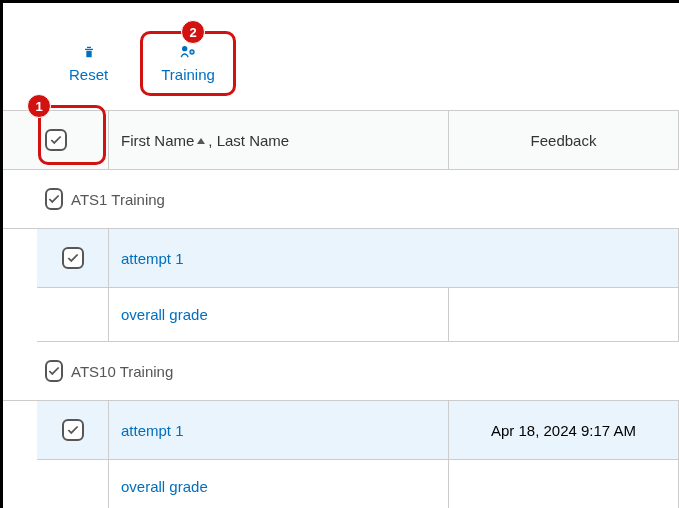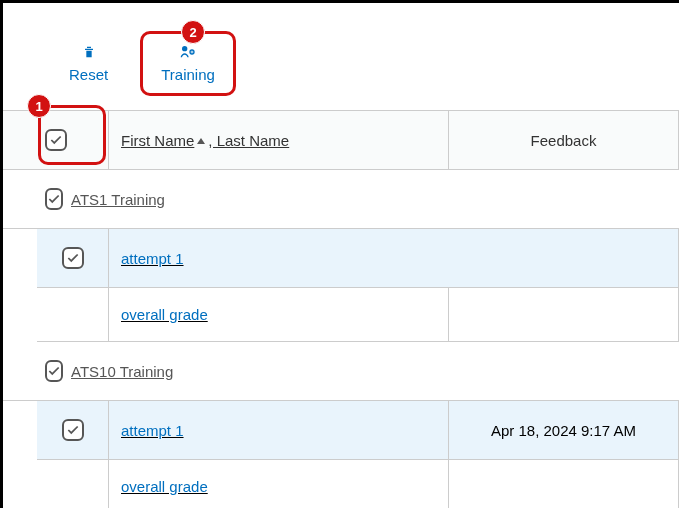--- a/index.html
+++ b/index.html
@@ -69,21 +69,21 @@
     border-bottom: 1px solid #ccc;
     align-items: stretch;
   }
   .cell {
     padding: 18px 12px;
     display: flex;
     align-items: center;
     font-size: 15px;
   }
   .col-chk { width: 106px; justify-content: center; border-right: 1px solid #ccc; }
-  .col-name { flex: 1 1 auto; border-right: 1px solid #ccc; text-decoration: underline; }
+  .col-name { flex: 1 1 auto; border-right: 1px solid #ccc; }
   .col-comp { width: 230px; justify-content: center; border-right: 1px solid #ccc; }
 
   .header-row { background: #f9fbfb; }
   .header-row .cell { color: #333; font-weight: 400; }
 
   .group-row .cell { border-right: none; }
   .group-row .col-chk { width: 64px; padding-left: 42px; justify-content: flex-start; }
   .group-row .col-name { padding-left: 4px; color: #565656; font-size: 15px; }
 
   .attempt-row { background: #E9F4FC; }

